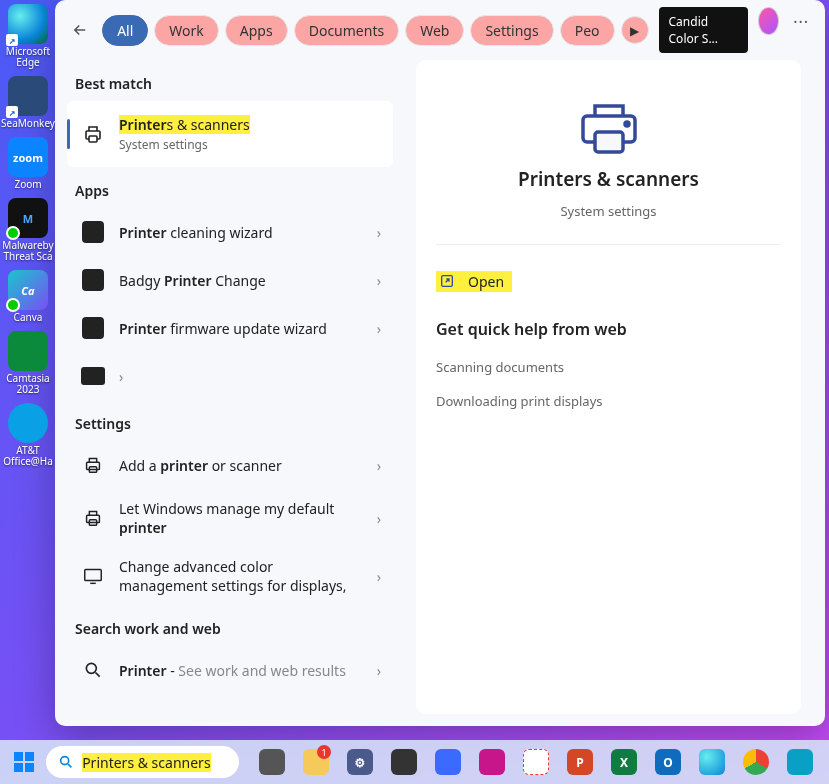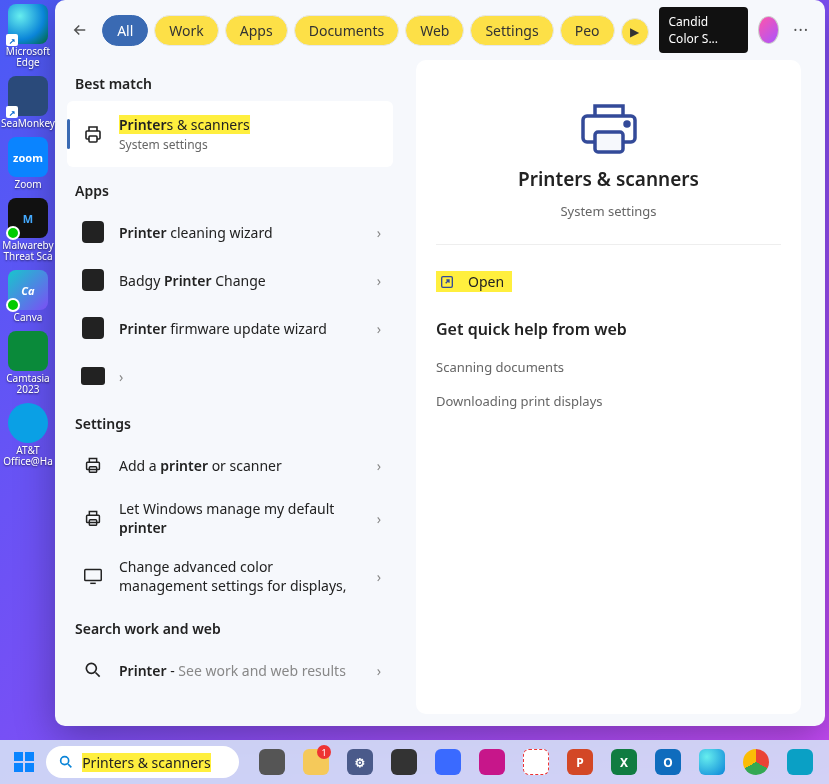--- a/index.html
+++ b/index.html
@@ -10,25 +10,25 @@
 .desk-icon { width:48px; display:flex; flex-direction:column; align-items:center; gap:2px; cursor:pointer; position:relative; }
 .desk-icon .tile { width:40px; height:40px; border-radius:8px; display:flex; align-items:center; justify-content:center; font-size:11px; font-weight:700; color:#fff; position:relative; }
 .desk-icon .lbl { font-size:10px; color:#fff; text-align:center; line-height:1.1; text-shadow:0 1px 2px rgba(0,0,0,.6); white-space:normal; width:56px; }
 .badge-check { position:absolute; bottom:-2px; left:-2px; width:14px; height:14px; border-radius:50%; background:#0c0; border:2px solid #fff; }
 .shortcut-arrow { position:absolute; bottom:-2px; left:-2px; width:12px; height:12px; background:#fff; border-radius:2px; display:flex; align-items:center; justify-content:center; font-size:8px; color:#06c; }
 
 
 .panel { position:absolute; left:55px; top:0; width:770px; height:726px; background:#f6f8fc; border-radius:10px; box-shadow:0 10px 40px rgba(0,0,0,.3); overflow:hidden; display:flex; flex-direction:column; }
 .topbar { height:60px; display:flex; align-items:center; padding:0 12px; gap:10px; }
 .back-btn { width:30px; height:30px; display:flex; align-items:center; justify-content:center; border-radius:6px; cursor:pointer; color:#555; }
-.pills { display:flex; gap:6px; align-items:flex-end; }
-.pill { padding:5px 14px; border-radius:16px; background:#fde047; font-size:14px; color:#333; cursor:pointer; border:1px solid #e5e7eb; }
+.pills { display:flex; gap:6px; align-items:center; }
+.pill { padding:5px 14px; border-radius:16px; background:#fca5a5; font-size:14px; color:#333; cursor:pointer; border:1px solid #e5e7eb; }
 .pill.active { background:#3a6ab3; color:#fff; border-color:#3a6ab3; }
 .pill.play { width:28px; height:28px; padding:0; display:flex; align-items:center; justify-content:center; font-size:12px; }
-.topbar-right { margin-left:auto; display:flex; align-items:center; gap:10px; }
+.topbar-right { margin-left:auto; display:flex; gap:10px; }
 .candid { background:#111; color:#fff; font-size:12px; padding:6px 10px; border-radius:4px; cursor:pointer; }
 .avatar { width:28px; height:28px; border-radius:50%; background:linear-gradient(135deg,#f5a,#a5f); border:1px solid #ccc; cursor:pointer; }
 .more { font-size:16px; color:#555; cursor:pointer; padding:4px; letter-spacing:1px; }
 
 .columns { flex:1; display:flex; gap:23px; padding:0 24px 12px 12px; overflow:hidden; }
 .left { flex:1; overflow-y:auto; }
 .right { width:385px; background:#fff; border-radius:10px; padding:20px; display:flex; flex-direction:column; align-items:stretch; }
 
 .sect { font-size:14px; font-weight:600; color:#222; margin:14px 0 8px 8px; }
 .row { display:flex; align-items:center; gap:12px; padding:10px 12px; border-radius:6px; cursor:pointer; position:relative; }
@@ -240,21 +240,21 @@
         <svg class="big-ic" viewBox="0 0 64 56" fill="none" stroke="#334a99" stroke-width="3.5">
             <rect x="6" y="16" width="52" height="26" rx="4"></rect>
             <rect x="18" y="32" width="28" height="20" rx="3" fill="#f6f8fc"></rect>
             <path d="M18 16V6h28v10"></path>
             <circle cx="50" cy="24" r="2" fill="#334a99"></circle>
           </svg>
         <div class="ptitle">Printers &amp; scanners</div>
         <div class="psub">System settings</div>
       </div>
       <div class="action">
-        <span class="hl" style="display:inline-flex;align-items:flex-end;gap:12px;padding:1px 8px 1px 2px">
+        <span class="hl" style="display:inline-flex;align-items:flex-start;gap:12px;padding:1px 8px 1px 2px">
           <span class="aic">
               <svg width="16" height="16" viewBox="0 0 24 24" fill="none" stroke="#334a99" stroke-width="2">
                 <rect x="4" y="4" width="16" height="16" rx="2"></rect>
                 <path d="M10 14l5-5M15 13V9h-4"></path>
               </svg>
             </span>
           <span>Open</span>
         </span>
       </div>
       <div class="help-h">Get quick help from web</div>

